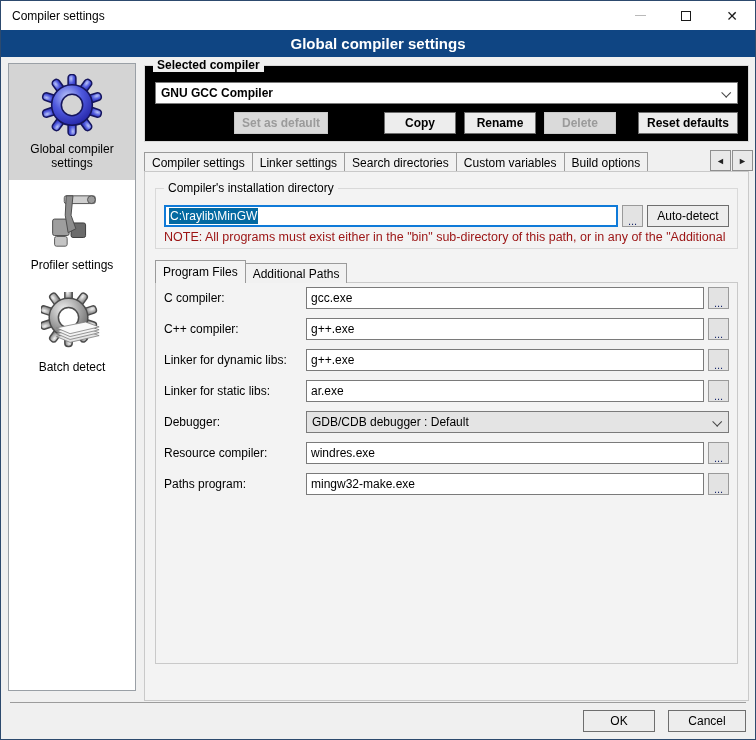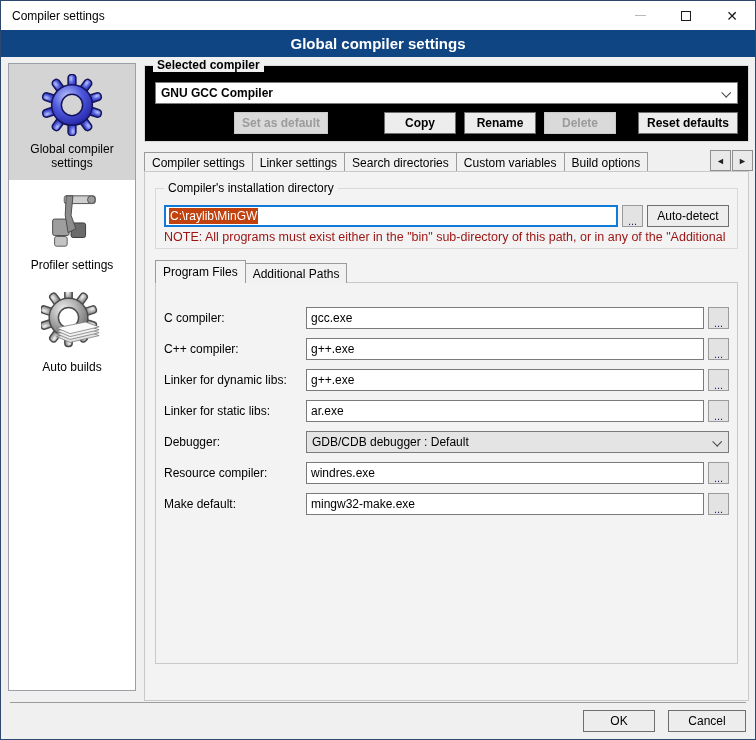--- a/index.html
+++ b/index.html
@@ -64,30 +64,30 @@
   .sbtn + .sbtn { margin-left:1px; }
 
   
   .tabpage { position:absolute; left:143px; top:114px; width:605px; height:530px; border:1px solid #c9c9c9; background:#f3f3f3; z-index:1; padding:8px 10px; }
 
   .gb-install { position:relative; margin-top:8px; border:1px solid #d9d9d9; padding:16px 8px 4px 8px; }
   .gb-install > .gb-label { position:absolute; top:-8px; left:8px; background:#f3f3f3; padding:0 4px; }
   .dirrow { display:flex; align-items:center; }
   .textbox { height:22px; background:#ffffff; border:1px solid #7a7a7a; display:flex; align-items:center; padding-left:4px; overflow:hidden; white-space:nowrap; }
   .textbox.focused { border:2px solid #0f7ad8; padding-left:3px; }
-  .textbox .sel { background:#c2410c; color:#ffffff; padding:1px 1px; }
+  .textbox .sel { background:#0369a1; color:#ffffff; padding:1px 1px; }
   .dirrow .textbox { flex:1; }
   .dots { width:21px; height:22px; margin-left:4px; background:#e3e3e3; border:1px solid #9a9a9a; font-size:11px; color:#1a2a6e;
           display:flex; align-items:flex-end; justify-content:center; line-height:10px; cursor:pointer; flex:none; }
   .b-autodetect { width:82px; margin-left:4px; flex:none; }
   .note { margin-top:3px; color:#9b1313; white-space:nowrap; overflow:hidden; font-size:12.5px; }
 
   
   .subtabs { display:flex; align-items:flex-end; height:24px; margin-top:10px; position:relative; z-index:2; }
-  .subpage { border:1px solid #c9c9c9; background:#f3f3f3; height:382px; margin-top:-1px; padding:24px 8px 0 8px; }
+  .subpage { border:1px solid #c9c9c9; background:#f3f3f3; height:382px; margin-top:-1px; padding:4px 8px 0 8px; }
 
   .frow { display:flex; align-items:center; margin-bottom:9px; height:22px; }
   .frow .flabel { width:142px; flex:none; }
   .frow .textbox { flex:1; }
   .frow .combo { flex:1; }
 
   
   .divider { position:absolute; left:9px; right:9px; top:645px; height:1px; background:#9c9c9c; }
   .footer { position:absolute; right:9px; top:653px; display:flex; }
   .b-ok { width:72px; }
@@ -172,21 +172,21 @@
             <use href="#gear10" fill="url(#rgGray)" stroke="#4c4c4c" stroke-width="1.6"></use>
             <circle cx="32" cy="32" r="11" fill="#ffffff" stroke="#4c4c4c" stroke-width="1.6"></circle>
           </g>
           <g stroke="#7a7a7a" stroke-width="0.8">
             <path d="M16 46 l30 -6 l14 5 l-30 7 z" fill="#e4e4e4"></path>
             <path d="M16 43 l30 -6 l14 5 l-30 7 z" fill="#ededed"></path>
             <path d="M16 40 l30 -6 l14 5 l-30 7 z" fill="#f3f3f3"></path>
             <path d="M16 37 l30 -6 l14 5 l-30 7 z" fill="#fafafa"></path>
           </g>
         </svg>
-        <span class="lbl">Auto builds</span>
+        <span class="lbl">Batch detect</span>
       </div>
     </div>
 
     <div class="groupbox gb-compiler">
       <span class="gb-label">Selected compiler</span>
       <div class="combo-row">
         <div class="combo">
           <span>GNU GCC Compiler</span>
           <span class="chev"></span>
         </div>
@@ -275,21 +275,21 @@
 
         <div class="frow">
           <span class="flabel">Resource compiler:</span>
           <div class="textbox">
               <span>windres.exe</span>
             </div>
           <div class="dots">...</div>
         </div>
 
         <div class="frow">
-          <span class="flabel">Make default:</span>
+          <span class="flabel">Paths program:</span>
           <div class="textbox">
               <span>mingw32-make.exe</span>
             </div>
           <div class="dots">...</div>
         </div>
 
       </div>
     </div>
 
     <div class="divider"></div>

